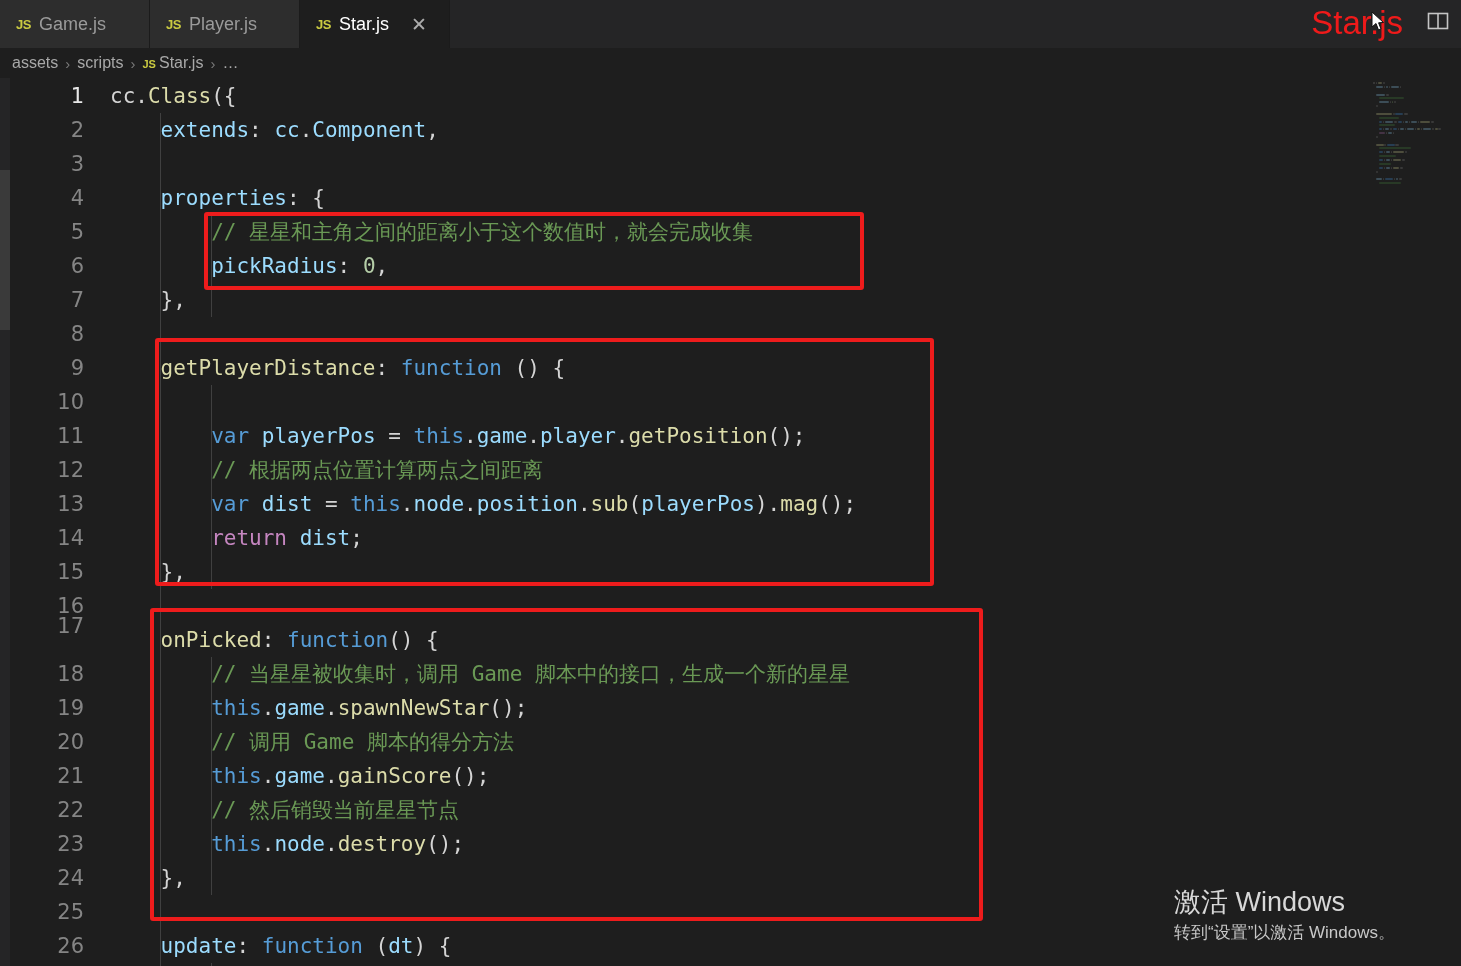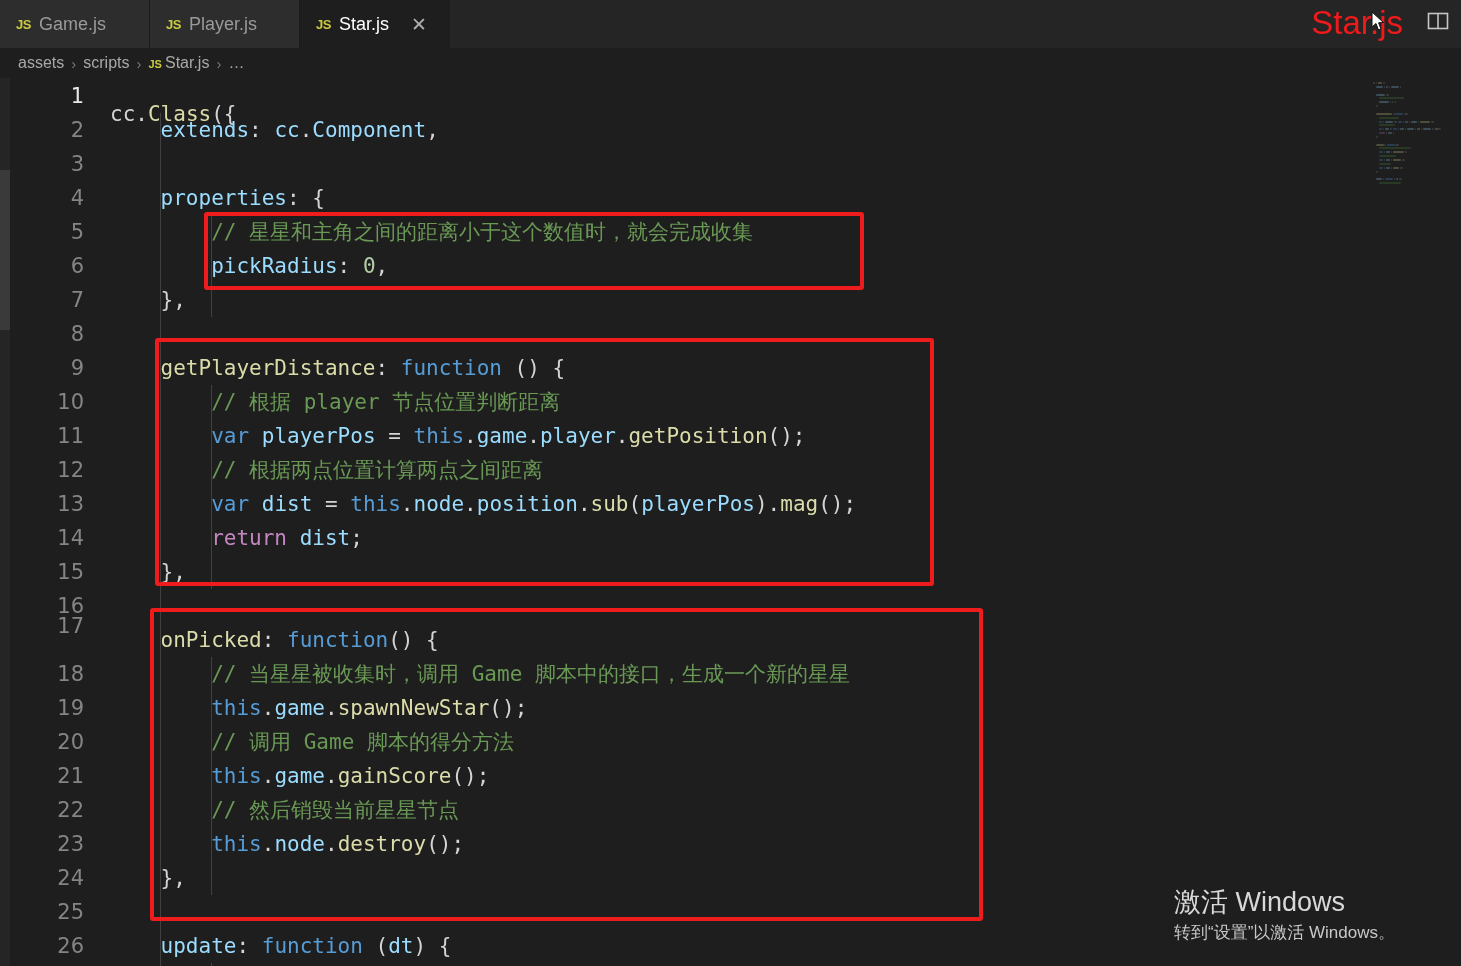--- a/index.html
+++ b/index.html
@@ -71,21 +71,21 @@
   .cursor-glyph {
     position: absolute; right: 76px; top: 11px;
     width: 14px; height: 22px; pointer-events: none;
   }
 
   
   .breadcrumb {
     position: absolute; left: 0; top: 48px; width: 1461px; height: 30px;
     background: #1e1e1e;
     display: flex; align-items: center;
-    padding-left: 18px; gap: 7px;
+    padding-left: 12px; gap: 7px;
     color: #a9a9a9; font-size: 16px;
   }
   .crumb { cursor: pointer; white-space: nowrap; }
   .crumb-sep { color: #7a7a7a; font-size: 15px; }
   .crumb .js-badge {
     color: #cbcb41; font-size: 11px; font-weight: bold; margin-right: 3px;
   }
 
   
   .editor {
@@ -235,30 +235,30 @@
         <div class="lnum" style="top: 647px;">20</div>
         <div class="lnum" style="top: 681px;">21</div>
         <div class="lnum" style="top: 715px;">22</div>
         <div class="lnum" style="top: 749px;">23</div>
         <div class="lnum" style="top: 783px;">24</div>
         <div class="lnum" style="top: 817px;">25</div>
         <div class="lnum" style="top: 851px;">26</div>
         <div class="lnum" style="top: 885px;">27</div>
       </div>
     <div class="codearea" id="codearea">
-        <div class="cline" style="top: 19px; text-align: center;"><span></span><span class="t-plain">cc</span><span class="t-punct">.</span><span class="t-id">Class</span><span class="t-punct">({</span></div>
+        <div class="cline" style="top: 1px; text-align: center;"><span></span><span class="t-plain">cc</span><span class="t-punct">.</span><span class="t-id">Class</span><span class="t-punct">({</span></div>
         <div class="cline" style="top: 35px;"><span>    </span><span class="t-prop">extends</span><span class="t-punct">: </span><span class="t-prop">cc</span><span class="t-punct">.</span><span class="t-prop">Component</span><span class="t-punct">,</span></div>
         <div class="cline" style="top: 69px;"><span></span></div>
         <div class="cline" style="top: 137px;"><span>        </span><span class="t-cmt">// 星星和主角之间的距离小于这个数值时，就会完成收集</span></div>
         <div class="cline" style="top: 103px;"><span>    </span><span class="t-prop">properties</span><span class="t-punct">: {</span></div>
         <div class="cline" style="top: 171px;"><span>        </span><span class="t-prop">pickRadius</span><span class="t-punct">: </span><span class="t-num">0</span><span class="t-punct">,</span></div>
         <div class="cline" style="top: 205px;"><span>    </span><span class="t-punct">},</span></div>
         <div class="cline" style="top: 239px;"><span></span></div>
         <div class="cline" style="top: 273px; text-align: center;"><span>    </span><span class="t-id">getPlayerDistance</span><span class="t-punct">: </span><span class="t-kw">function</span><span class="t-punct"> () {</span></div>
-        <div class="cline" style="top: 307px;"><span>        </span><span class="t-cmt">// 根据 player 节点位置判断距离</span></div>
+        <div class="cline" style="top: 307px;"><span>        </span></div>
         <div class="cline" style="top: 341px;"><span>        </span><span class="t-kw">var</span><span class="t-punct"> </span><span class="t-prop">playerPos</span><span class="t-punct"> = </span><span class="t-this">this</span><span class="t-punct">.</span><span class="t-prop">game</span><span class="t-punct">.</span><span class="t-prop">player</span><span class="t-punct">.</span><span class="t-id">getPosition</span><span class="t-punct">();</span></div>
         <div class="cline" style="top: 375px;"><span>        </span><span class="t-cmt">// 根据两点位置计算两点之间距离</span></div>
         <div class="cline" style="top: 409px;"><span>        </span><span class="t-kw">var</span><span class="t-punct"> </span><span class="t-prop">dist</span><span class="t-punct"> = </span><span class="t-this">this</span><span class="t-punct">.</span><span class="t-prop">node</span><span class="t-punct">.</span><span class="t-prop">position</span><span class="t-punct">.</span><span class="t-id">sub</span><span class="t-punct">(</span><span class="t-prop">playerPos</span><span class="t-punct">).</span><span class="t-id">mag</span><span class="t-punct">();</span></div>
         <div class="cline" style="top: 443px;"><span>        </span><span class="t-kw2">return</span><span class="t-punct"> </span><span class="t-prop">dist</span><span class="t-punct">;</span></div>
         <div class="cline" style="top: 477px;"><span>    </span><span class="t-punct">},</span></div>
         <div class="cline" style="top: 511px;"><span></span></div>
         <div class="cline" style="top: 545px;"><span>    </span><span class="t-id">onPicked</span><span class="t-punct">: </span><span class="t-kw">function</span><span class="t-punct">() {</span></div>
         <div class="cline" style="top: 579px;"><span>        </span><span class="t-cmt">// 当星星被收集时，调用 Game 脚本中的接口，生成一个新的星星</span></div>
         <div class="cline" style="top: 613px;"><span>        </span><span class="t-this">this</span><span class="t-punct">.</span><span class="t-prop">game</span><span class="t-punct">.</span><span class="t-id">spawnNewStar</span><span class="t-punct">();</span></div>
         <div class="cline" style="top: 681px;"><span>        </span><span class="t-this">this</span><span class="t-punct">.</span><span class="t-prop">game</span><span class="t-punct">.</span><span class="t-id">gainScore</span><span class="t-punct">();</span></div>

